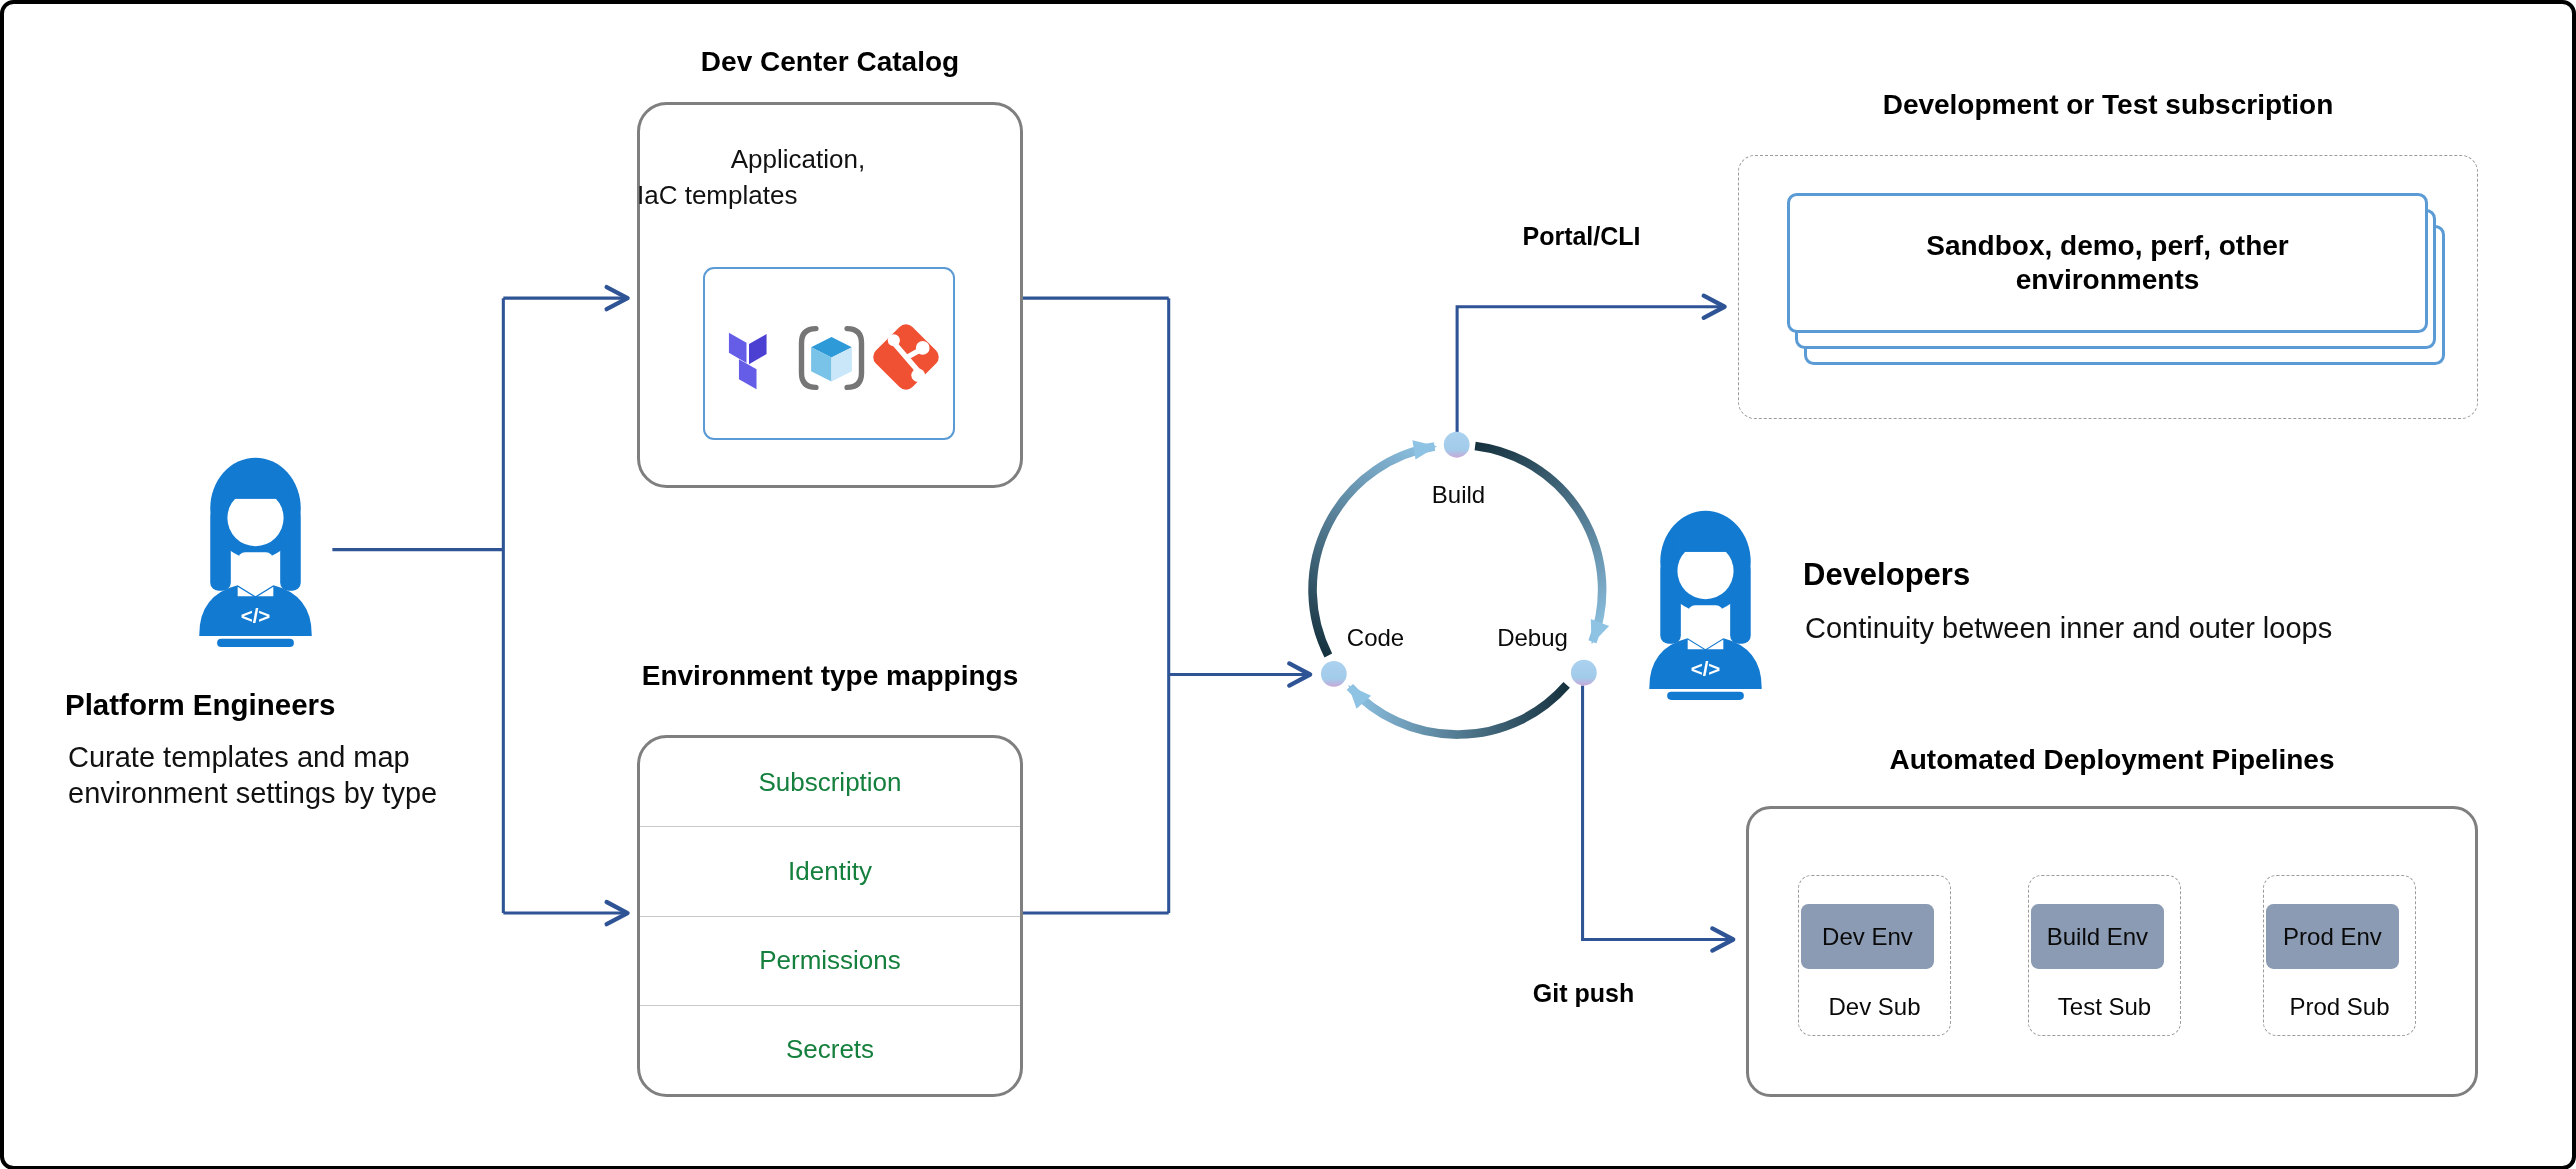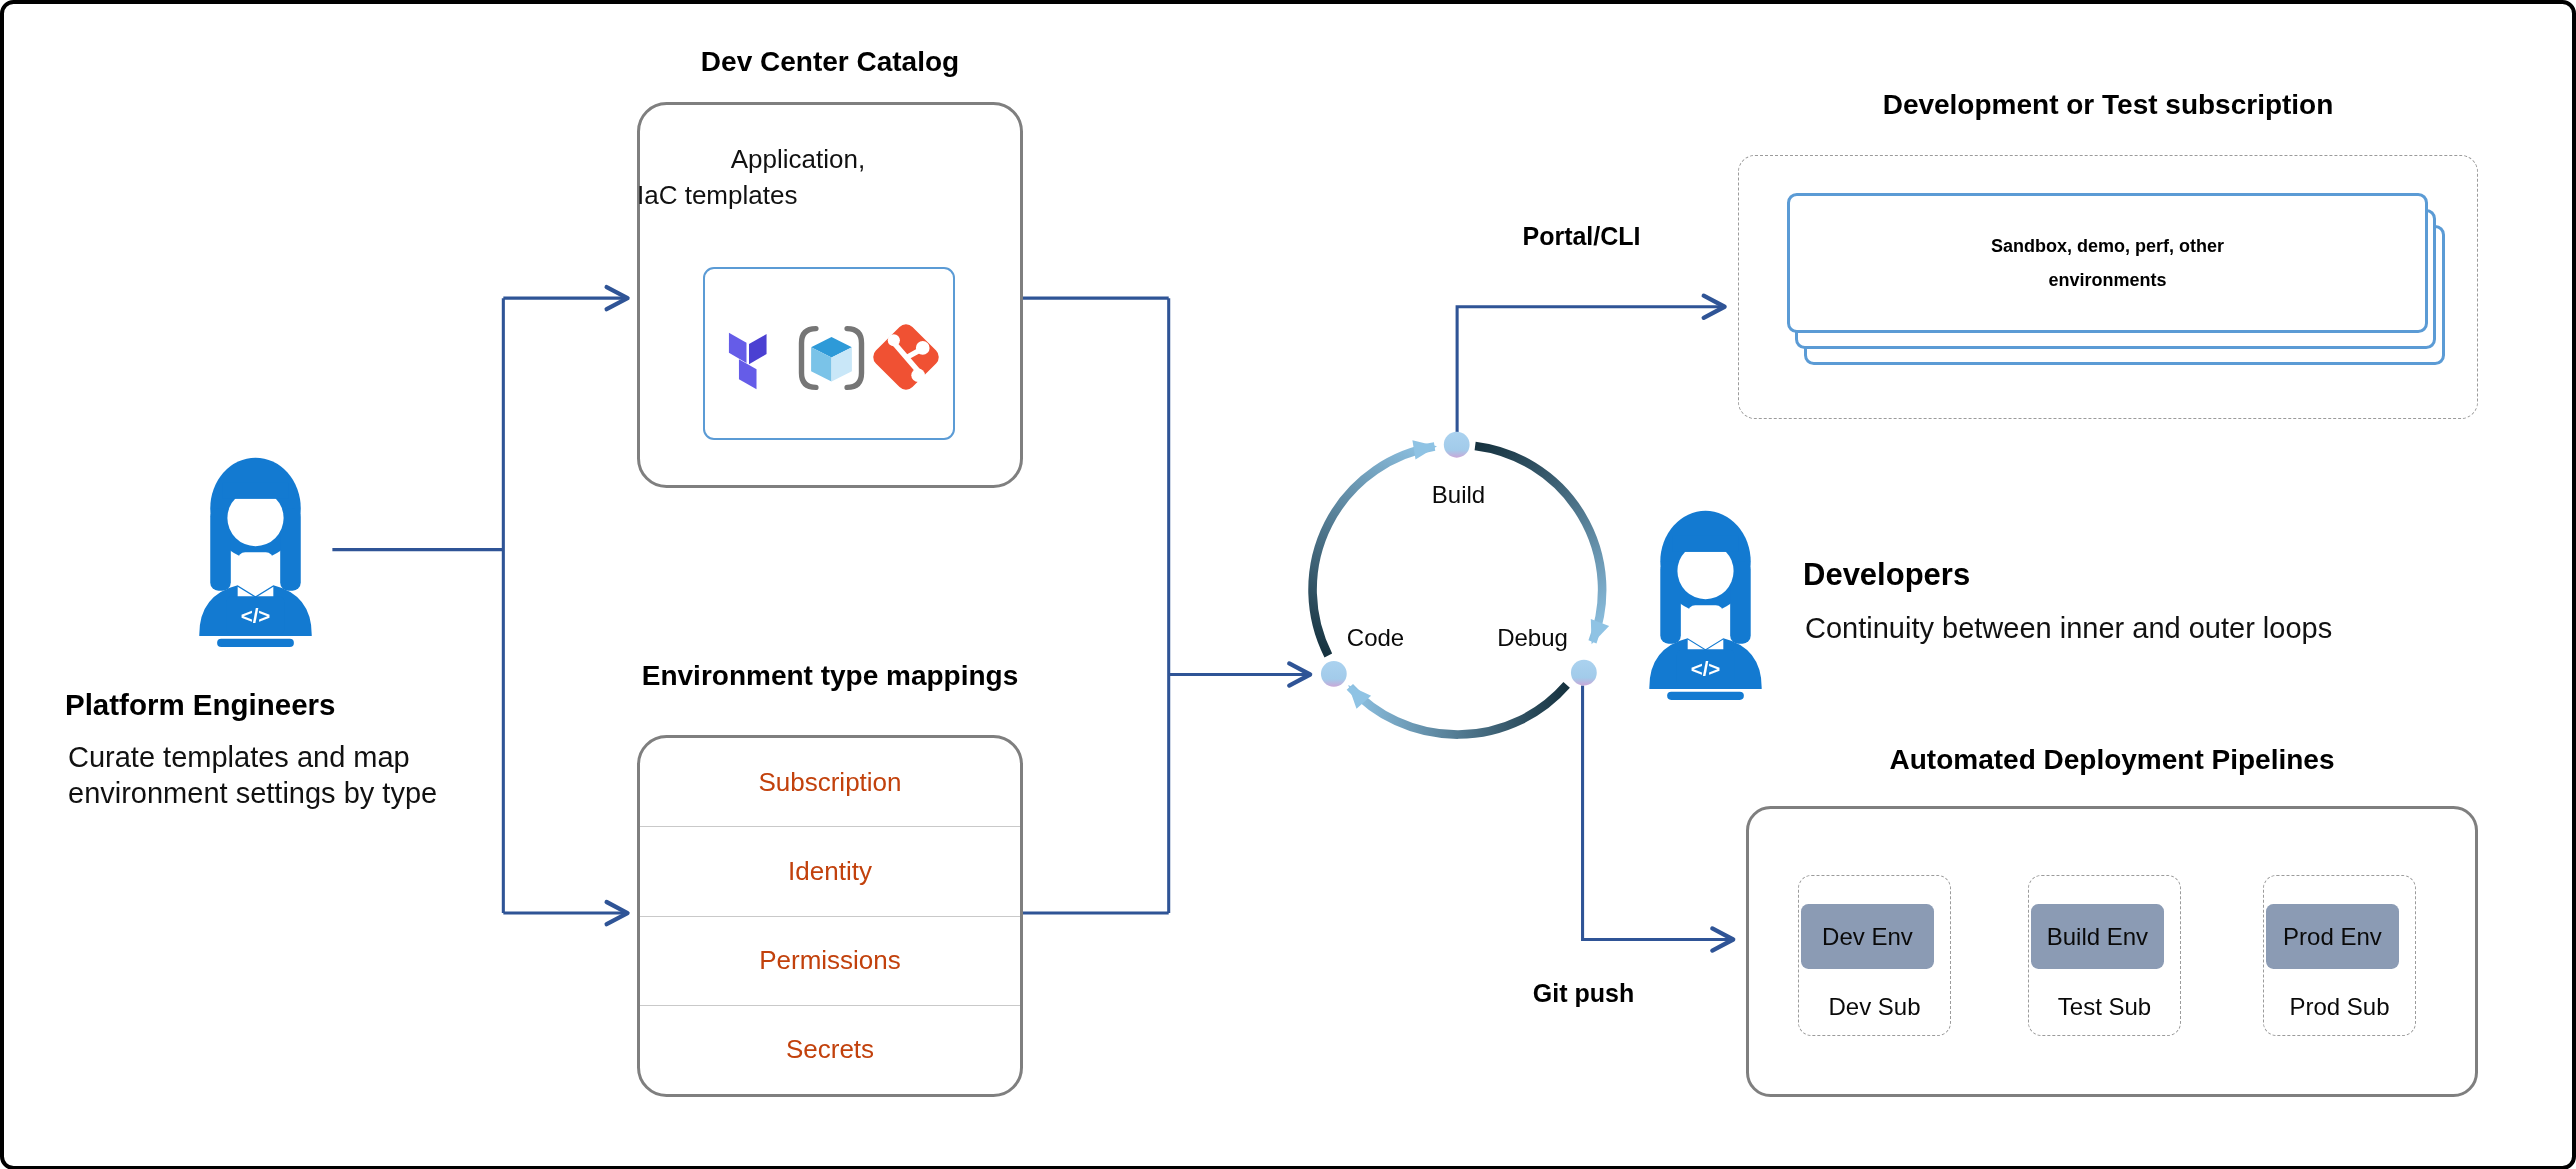--- a/index.html
+++ b/index.html
@@ -13,25 +13,25 @@
     overflow:hidden;
     font-family:"Liberation Sans", sans-serif;
     color:#000;
   }
   .abs{position:absolute;}
   .section-title{font-size:28px;font-weight:700;text-align:center;color:#000;letter-spacing:0;}
   .body-text{font-size:26px;color:#111;}
   .gray-box{border:3.7px solid #7F7F7F;border-radius:29.5px;background:#fff;box-sizing:border-box;}
   .blue-box{border:2.5px solid #5B9BD5;border-radius:11px;background:#fff;box-sizing:border-box;}
   .dashed-box{border:1.8px dashed #9B9B9B;border-radius:17px;background:transparent;box-sizing:border-box;}
-  .map-row{height:90px;display:flex;align-items:center;justify-content:center;font-size:26px;color:#c2410c;}
+  .map-row{height:90px;display:flex;align-items:center;justify-content:center;font-size:26px;color:#15803d;}
   .map-row + .map-row{border-top:1.2px solid #C9C9C9;}
   .stack-card{width:641px;height:140px;border:3.1px solid #5B9BD5;border-radius:9.8px;background:#fff;box-sizing:border-box;}
   .stack-card.front{display:flex;flex-direction:column;align-items:center;justify-content:center;}
-  .card-line{font-size:18px;font-weight:700;line-height:34px;color:#000;}
+  .card-line{font-size:28px;font-weight:700;line-height:34px;color:#000;}
   .stage{width:153px;height:161px;border:1.8px dashed #9B9B9B;border-radius:13.5px;box-sizing:border-box;position:absolute;background:#fff0;}
   .env-chip{position:absolute;left:1.8px;right:16px;top:28px;height:65px;background:#8B9BB4;border-radius:7.4px;display:flex;align-items:center;justify-content:center;font-size:24px;color:#0a0a0a;}
   .sub-label{position:absolute;left:0;right:0;top:116px;height:29.5px;display:flex;align-items:center;justify-content:center;font-size:24px;color:#0a0a0a;}
   .loop-label{font-size:24px;color:#0a0a0a;text-align:center;width:123px;}
   .arrow-label{font-size:25px;font-weight:700;text-align:center;width:215px;}
   .persona-title{font-size:29.5px;font-weight:700;color:#000;}
   .persona-sub{font-size:29px;color:#111;line-height:36px;}
 </style>
 </head>
 <body>

